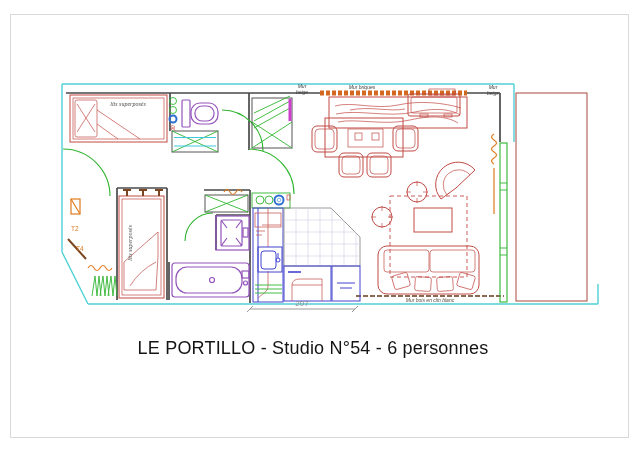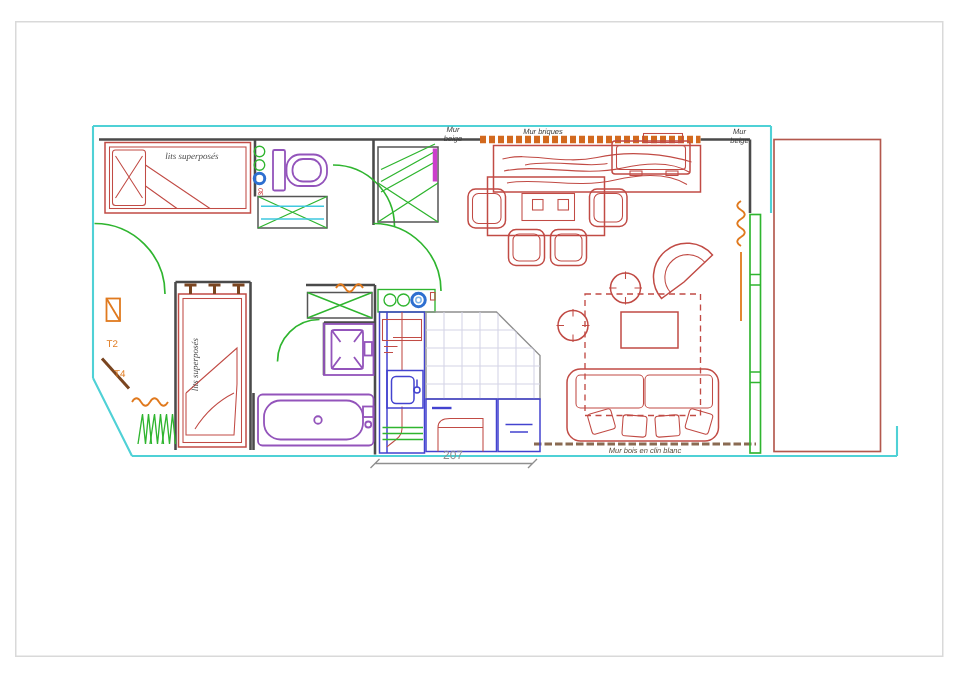--- a/index.html
+++ b/index.html
@@ -266,13 +266,14 @@
     <g>
       <text class="lbl" x="302" y="88" text-anchor="middle">Mur</text>
       <text class="lbl" x="302" y="94" text-anchor="middle">beige</text>
       <text class="lbl" x="362" y="89" text-anchor="middle">Mur briques</text>
       <text class="lbl" x="493" y="89" text-anchor="middle">Mur</text>
       <text class="lbl" x="493" y="95" text-anchor="middle">beige</text>
       <text class="brnt" x="430" y="302" text-anchor="middle">Mur bois en clin blanc</text>
     </g>
   </svg>
 
+  <div id="titleBar">LE PORTILLO - Studio N°54 - 6 personnes</div>
 </div>
 
 </body></html>

